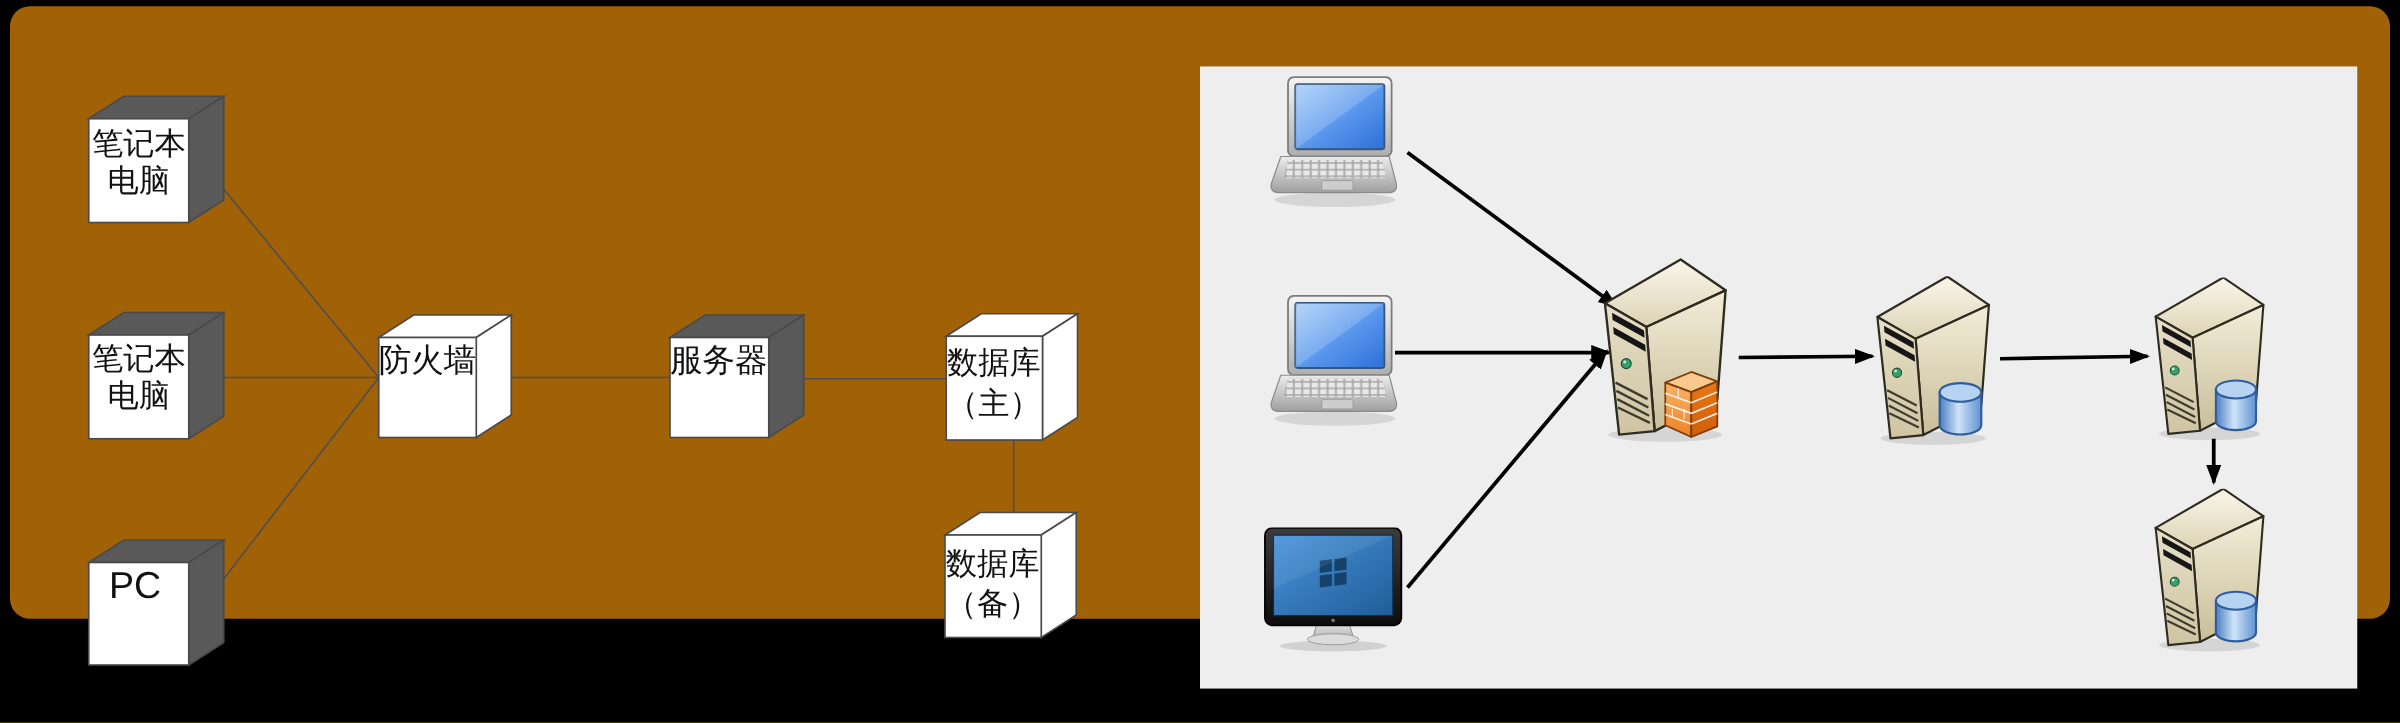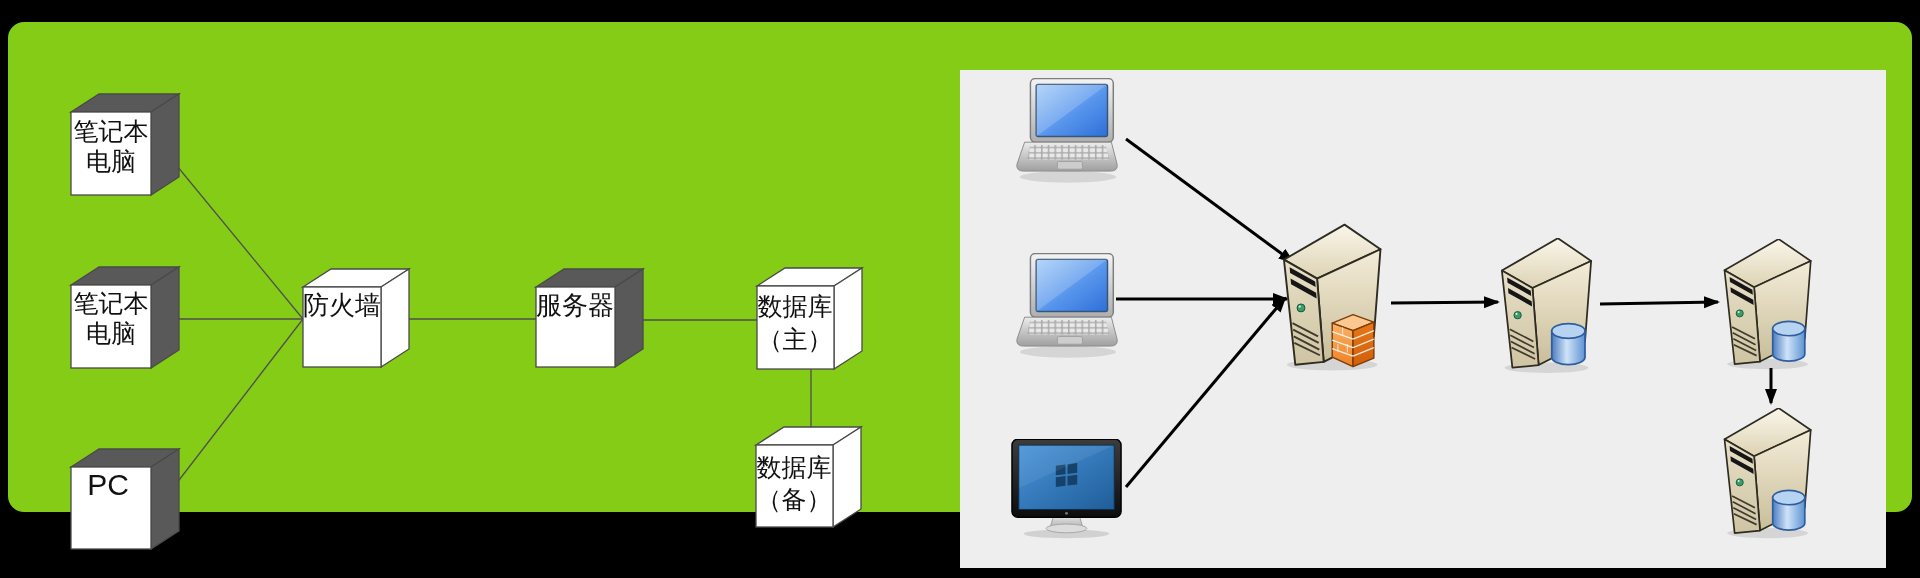--- a/index.html
+++ b/index.html
@@ -4,22 +4,22 @@
 <style>
   html,body{margin:0;padding:0;}
   body{
     width:1920px;height:578px;
     background:#000;
     overflow:hidden;
     font-family:"DejaVu Serif","Liberation Serif",serif;
     position:relative;
   }
   .frame{
-    position:absolute;left:8px;top:22px;width:1904px;height:490px;
-    background:#84cc16;border-radius:16px;
+    position:absolute;left:8px;top:5px;width:1904px;height:490px;
+    background:#a16207;border-radius:16px;
   }
   .abs{position:absolute;}
   svg text{user-select:none;}
   .cjk{font-family:"DejaVu Serif","Liberation Serif",serif;fill:#111;}
   .latin{font-family:"Liberation Sans","DejaVu Sans",sans-serif;fill:#111;}
 </style>
 </head>
 <body>
 
 <div class="frame">

